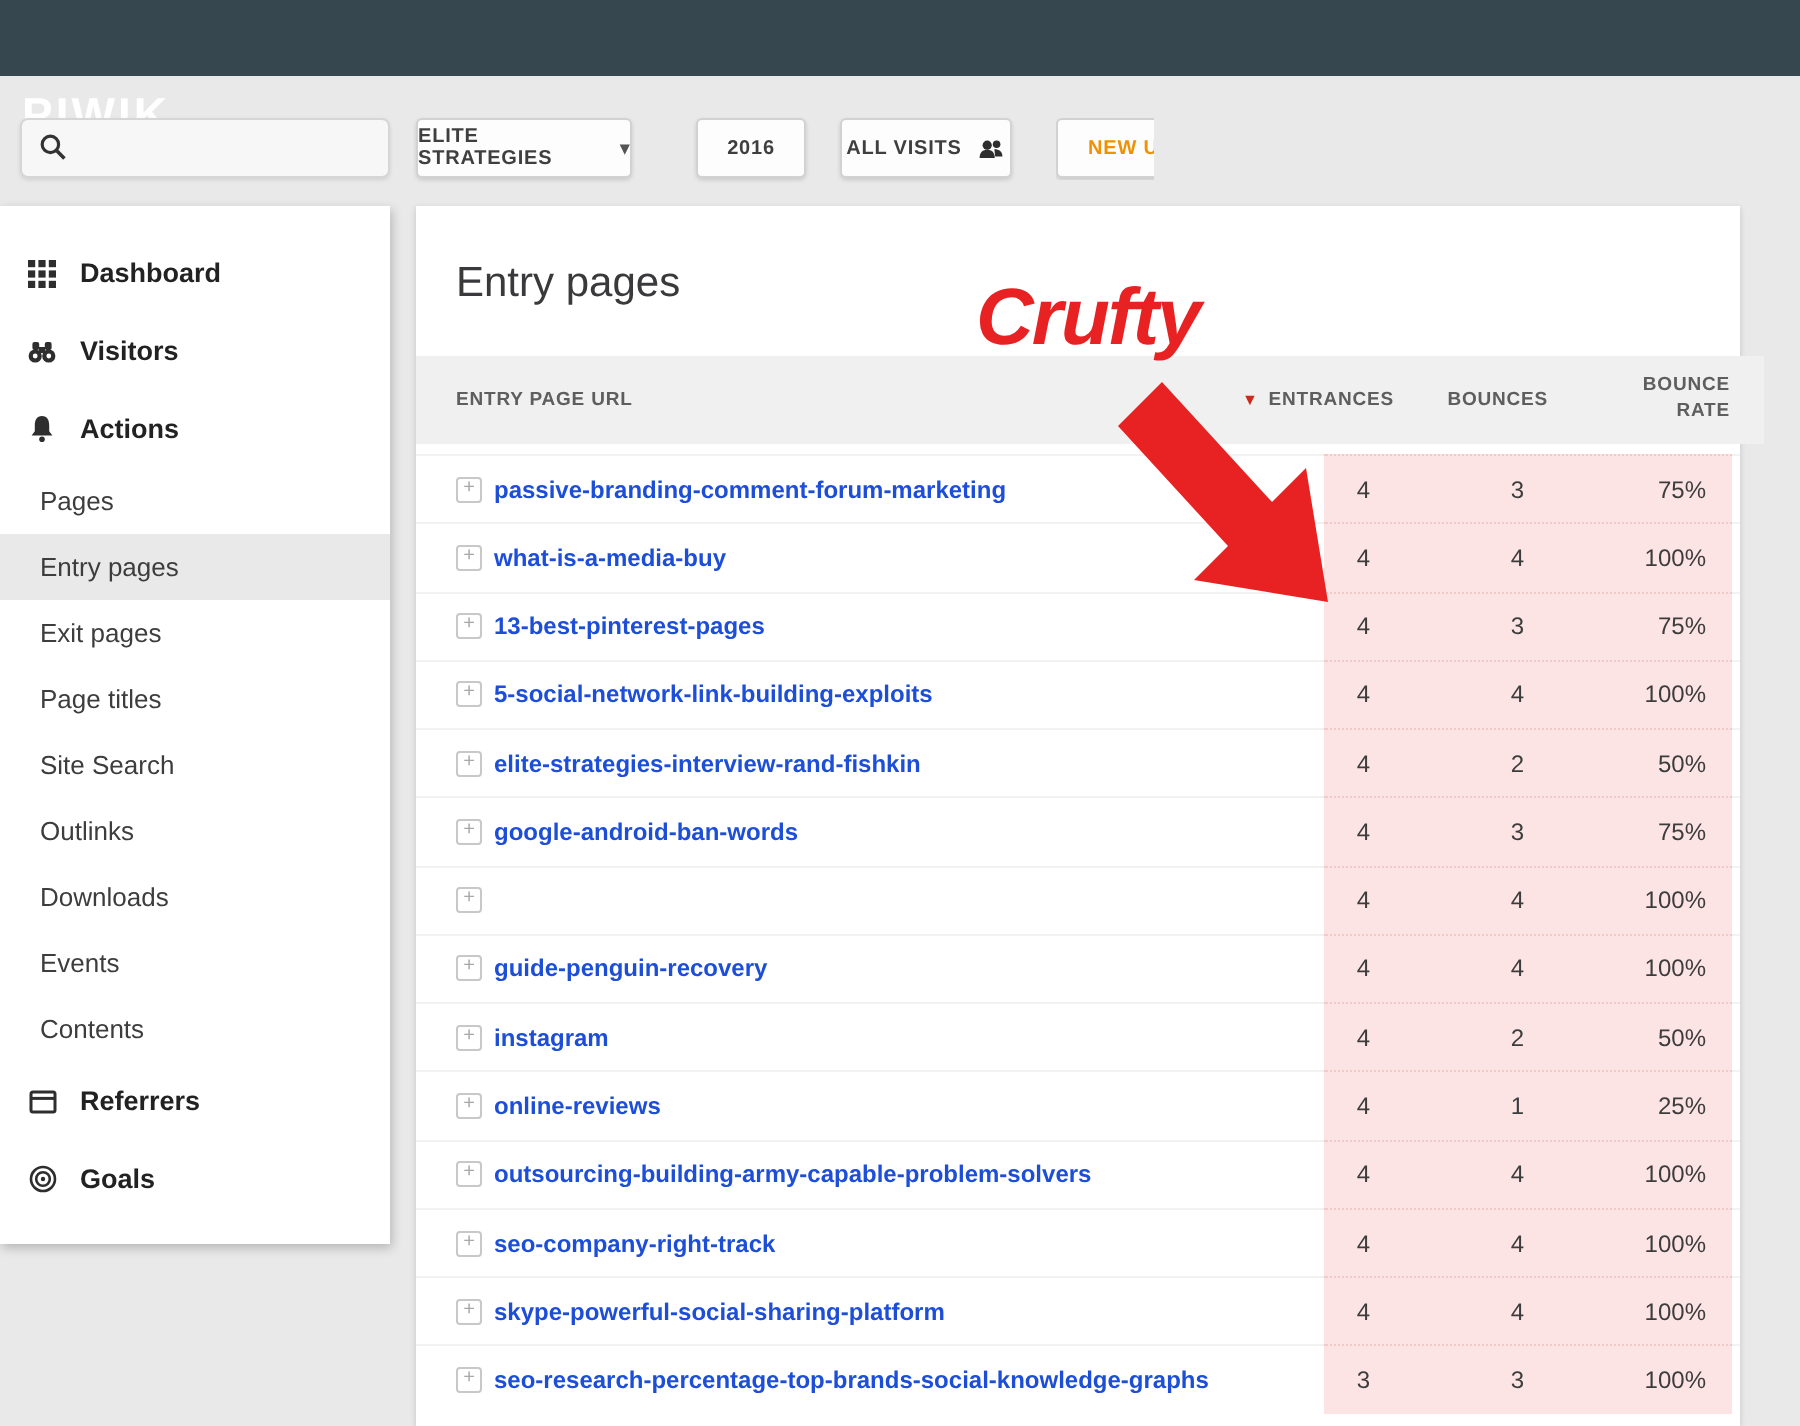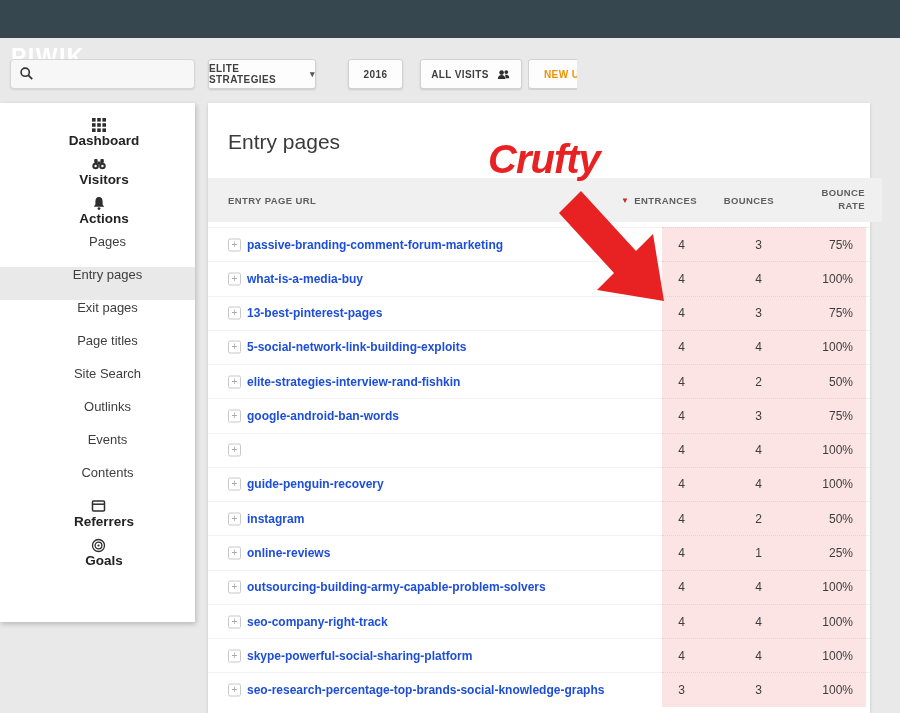--- a/index.html
+++ b/index.html
@@ -16,28 +16,28 @@
   .search-box{position:absolute;left:10px;top:59px;width:183px;height:28px;background:#f7f7f7;
     border:1px solid #d6d6d6;border-radius:4px;box-shadow:0 1px 2px rgba(0,0,0,.10);}
   .search-box svg{position:absolute;left:8px;top:6px;}
   .search-box input{position:absolute;left:30px;top:2px;width:145px;height:22px;border:none;background:transparent;outline:none;font-size:12px;color:#333;}
   .btn{position:absolute;top:59px;height:30px;box-sizing:border-box;background:#fdfdfd;
     border:1px solid #d2d2d2;border-radius:3px;box-shadow:0 1px 2px rgba(0,0,0,.14);
     font-size:10px;font-weight:bold;color:#3f3f3f;text-transform:uppercase;letter-spacing:.4px;
     display:flex;align-items:center;justify-content:center;gap:7px;cursor:pointer;}
   #btn-site{left:208px;width:108px;}
   #btn-period{left:348px;width:55px;}
-  #btn-segment{left:420px;width:102px;}
+  #btn-segment{left:420px;width:86px;}
   .caret{font-size:9px;color:#555;line-height:1;}
   .new-clip{position:absolute;left:528px;top:59px;width:49px;height:31px;overflow:hidden;}
   .new-clip .btn{left:0;top:0;width:110px;justify-content:flex-start;padding-left:15px;color:#ef9100;}
   
   .sidebar{position:absolute;left:0;top:103px;width:195px;height:519px;background:#ffffff;
     box-shadow:1px 2px 5px rgba(0,0,0,.22);box-sizing:border-box;padding-top:14px;}
-  .side-item{display:flex;align-items:center;cursor:pointer;flex-direction:column;}
+  .side-item{display:flex;align-items:center;cursor:pointer;}
   .side-item.top{height:39px;padding-left:13px;}
   .side-item.top .lbl{font-size:13.5px;font-weight:bold;color:#222;}
   .side-item.top .ic{width:16px;height:16px;margin-right:11px;display:inline-flex;align-items:center;justify-content:center;}
   .side-item.sub{height:33px;padding-left:20px;}
   .side-item.sub .lbl{font-size:13px;color:#3d3d3d;}
   .side-item.active{background:#e9e9e9;}
   
   .panel{position:absolute;left:208px;top:103px;width:662px;height:610px;background:#ffffff;
     box-shadow:0 1px 3px rgba(0,0,0,.16);}
   .panel-title{position:absolute;left:20px;top:27px;font-size:21px;color:#3a3a3c;}
@@ -153,20 +153,23 @@
   <div class="side-item sub">
     <span class="lbl">Page titles</span>
   </div>
   <div class="side-item sub">
     <span class="lbl">Site Search</span>
   </div>
   <div class="side-item sub">
     <span class="lbl">Outlinks</span>
   </div>
   <div class="side-item sub">
+    <span class="lbl">Downloads</span>
+  </div>
+  <div class="side-item sub">
     <span class="lbl">Events</span>
   </div>
   <div class="side-item sub">
     <span class="lbl">Contents</span>
   </div>
   <div class="side-item top">
     <span class="ic">
       <svg width="15" height="14" viewBox="0 0 15 14">
         <rect x="1.5" y="2" width="12" height="10" rx="1" fill="none" stroke="#2e2e2e" stroke-width="1.5"></rect>
         <line x1="1.5" y1="5.2" x2="13.5" y2="5.2" stroke="#2e2e2e" stroke-width="1.5"></line>

